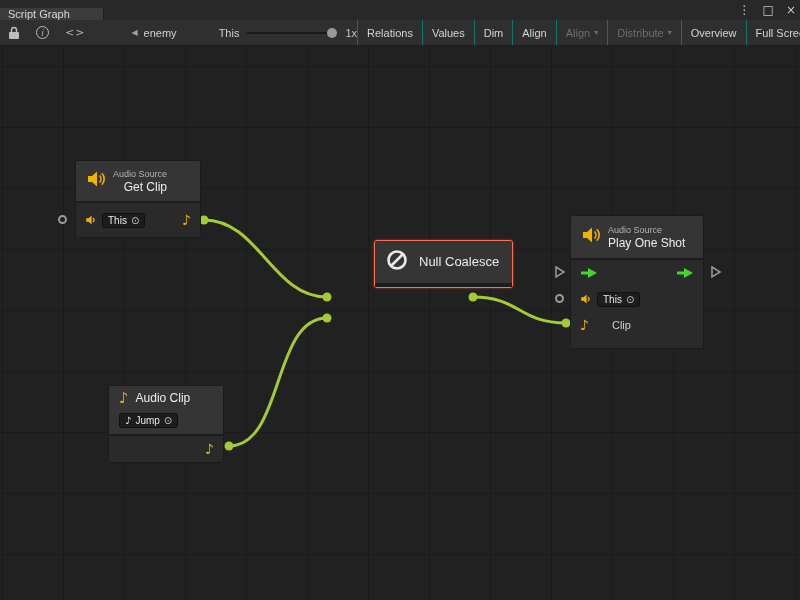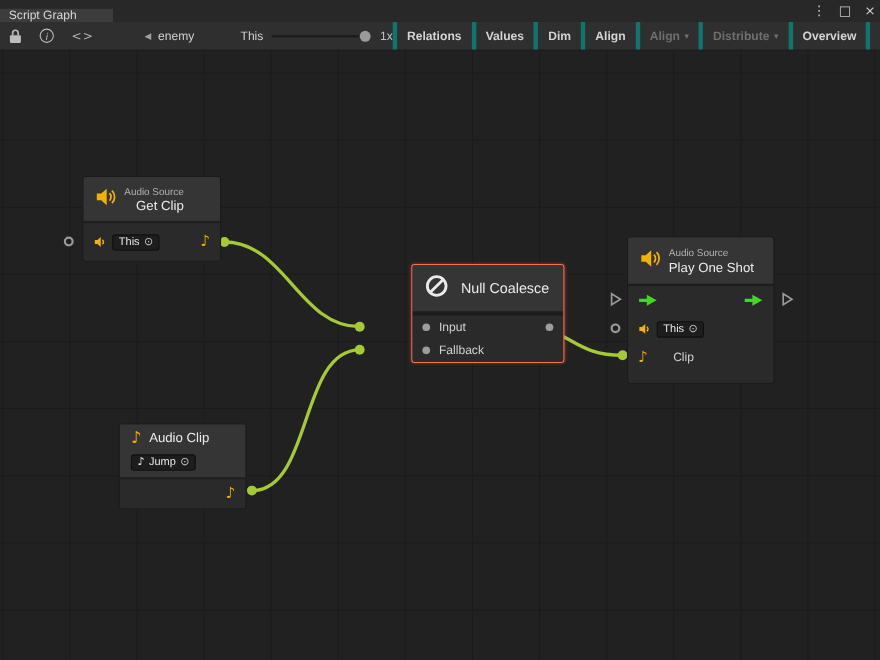--- a/index.html
+++ b/index.html
@@ -25,22 +25,22 @@
     font-size:9px; display:flex; align-items:center; justify-content:center; font-style:italic; }
   .breadcrumb { margin-left:46px; display:flex; align-items:center; gap:6px; color:#d2d2d2; }
   .back-arrow { font-size:8px; color:#9f9f9f; }
   .zoom-group { margin-left:42px; display:flex; align-items:center; gap:8px; }
   .slider { position:relative; width:90px; height:14px; }
   .slider-track { position:absolute; top:6px; left:0; right:0; height:2px; background:#1a1a1a; }
   .slider-handle { position:absolute; top:2px; left:80px; width:10px; height:10px;
     border-radius:50%; background:#9a9a9a; }
   .zoom-value { color:#c4c4c4; }
   .tb-buttons { margin-left:auto; display:flex; align-items:stretch; height:100%; }
-  .tb-btn { display:flex; align-items:center; padding:0 9px; border-left:4px solid #0f766e;
-    color:#d4d4d4; white-space:nowrap; cursor:default;font-weight:bold; }
+  .tb-btn { display:flex; align-items:center; padding:0 9px; border-left:1px solid #0f766e;
+    color:#d4d4d4; white-space:nowrap; cursor:default; }
   .tb-btn.disabled { color:#6f6f6f; }
   .caret { font-size:8px; margin-left:4px; }
 
   
   .canvas { position:relative; width:800px; height:580px; background-color:#212121;
     background-image:
       linear-gradient(#1a1a1a 1px, transparent 1px),
       linear-gradient(90deg, #1a1a1a 1px, transparent 1px);
     background-size:61px 61px; background-position:2px 20px; overflow:hidden; }
   svg.wires { position:absolute; inset:0; pointer-events:none; }
@@ -218,32 +218,20 @@
     <div class="node-header">
       <span>
         <svg width="24" height="24" viewBox="0 0 24 24">
             <circle cx="12" cy="12" r="8.5" fill="none" stroke="#eaeaea" stroke-width="2.6"></circle>
             <line x1="6" y1="18" x2="18" y2="6" stroke="#eaeaea" stroke-width="2.6"></line>
           </svg>
       </span>
       <span class="node-title">Null Coalesce</span>
     </div>
     <div class="node-sep"></div>
-    <div class="node-body">
-      <div class="row">
-        <span class="dot"></span>
-        <span class="row-label">Input</span>
-        <span class="spacer"></span>
-        <span class="dot"></span>
-      </div>
-      <div class="row">
-        <span class="dot"></span>
-        <span class="row-label">Fallback</span>
-      </div>
-    </div>
   </div>
 
   <div class="node n-audioclip">
     <div class="hdr-row1">
       <span class="note glyph" style="font-size:15px;">♪</span>
       <span class="node-title">Audio Clip</span>
     </div>
     <div class="hdr-row2">
       <span class="field">
         <span class="note-sm glyph">♪</span>

